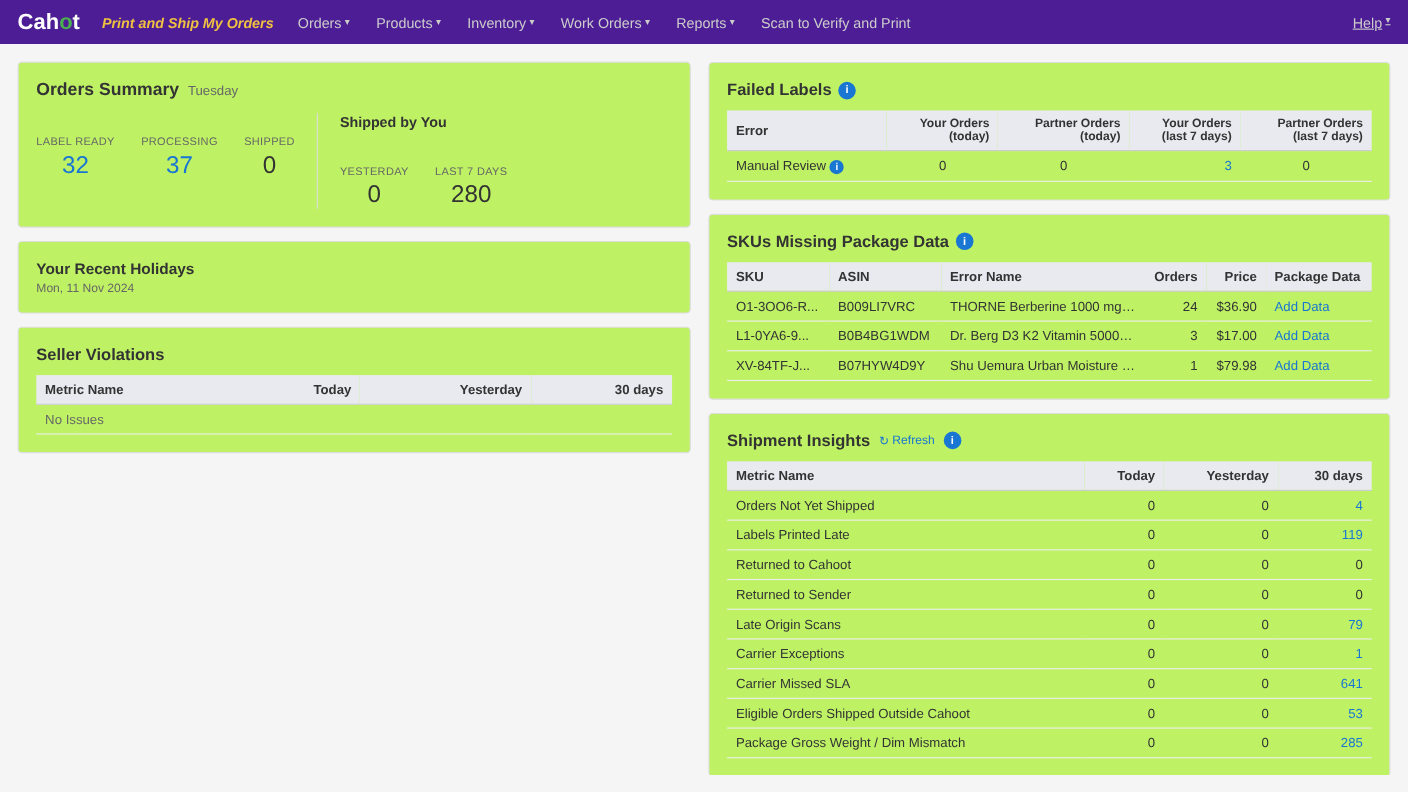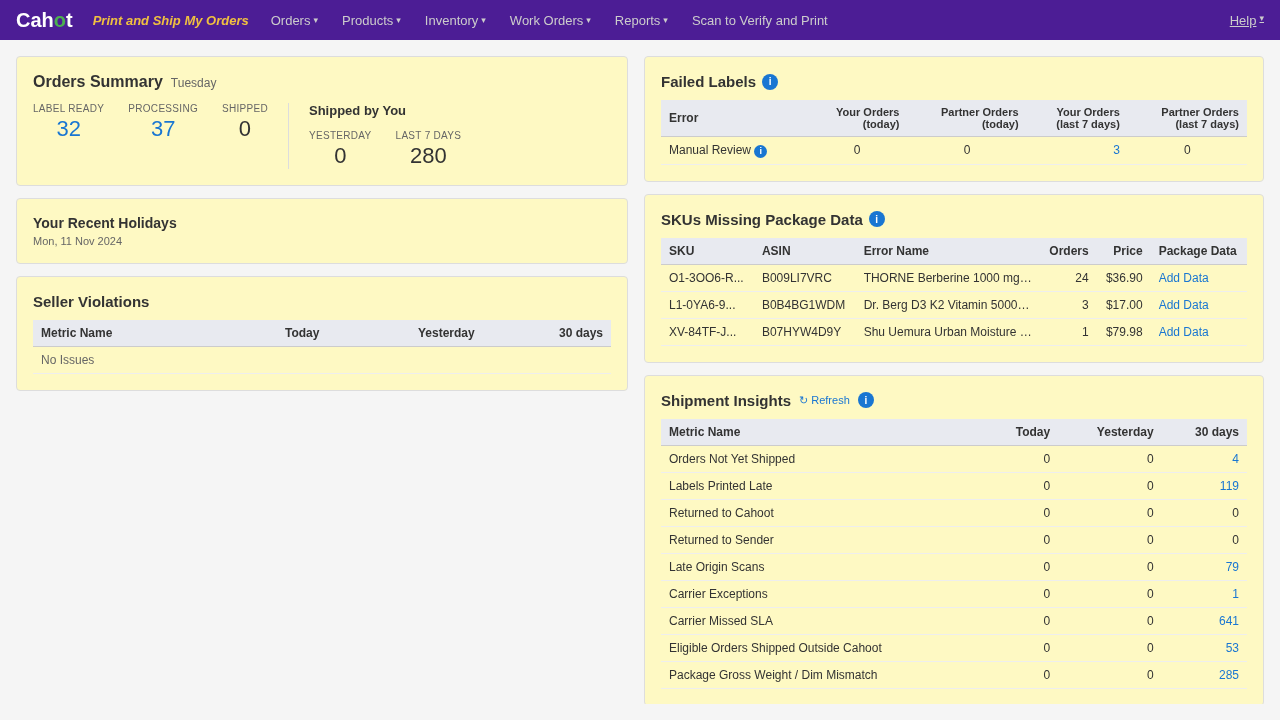--- a/index.html
+++ b/index.html
@@ -64,21 +64,21 @@
       width: 50%;
       padding-left: 4px;
       display: flex;
       flex-direction: column;
       gap: 12px;
       overflow-y: auto;
     }
 
     
     .card {
-      background: #fef9c3;
+      background: #bef264;
       border: 1px solid #ddd;
       border-radius: 4px;
       padding: 16px;
     }
 
     
     .orders-summary-title {
       font-size: 16px;
       font-weight: 600;
       display: flex;
@@ -104,20 +104,21 @@
     }
     .orders-metrics {
       display: flex;
       gap: 24px;
     }
     .metric-col {
       display: flex;
       flex-direction: column;
       align-items: center;
       gap: 2px;
+      margin-top: 21px;
     }
     .metric-label {
       font-size: 10px;
       color: #666;
       text-transform: uppercase;
       letter-spacing: 0.3px;
       white-space: nowrap;
     }
     .metric-value {
       font-size: 22px;

